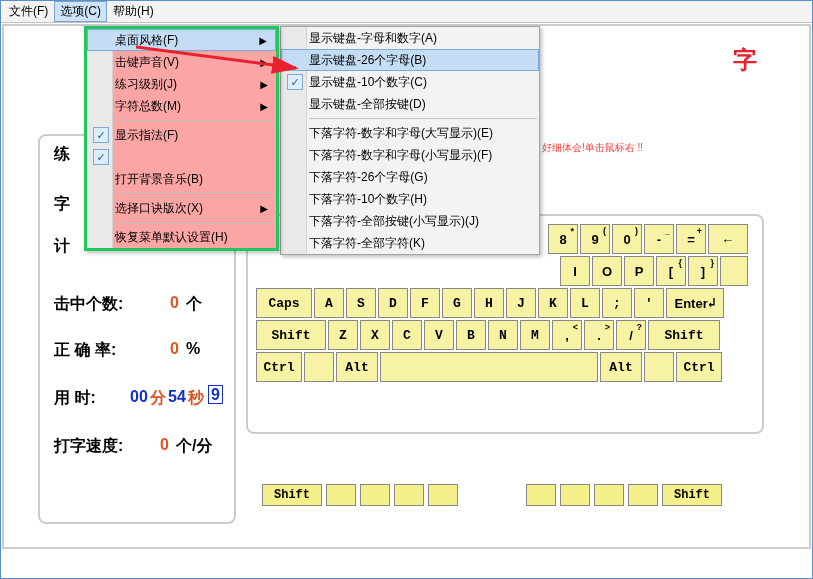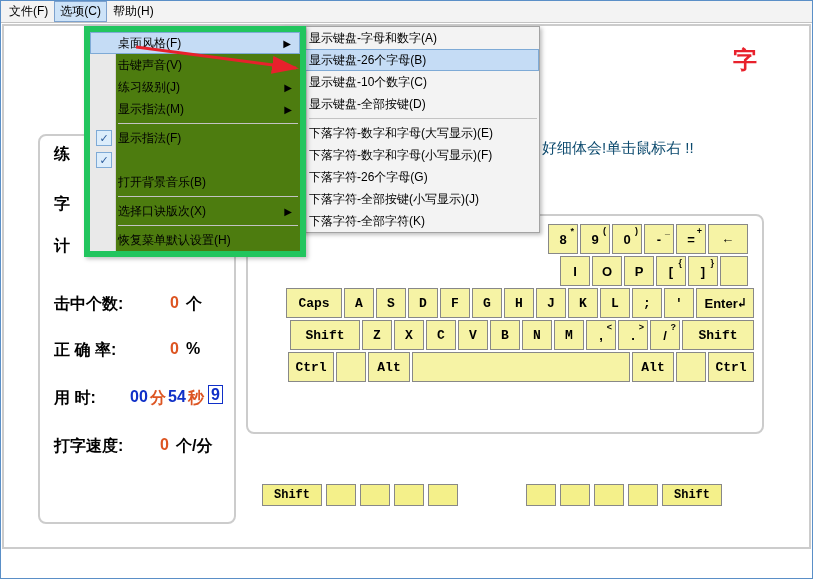--- a/index.html
+++ b/index.html
@@ -8,38 +8,38 @@
 .titlebar { height: 30px; background: linear-gradient(#f5f9fd,#dce9f7); display: flex; align-items: center; padding: 0 4px; border-bottom: 1px solid #b6c9e0; }
 .titlebar .icon { width: 16px; height: 16px; background: #f7d66a; margin-right: 6px; border: 1px solid #b58a1a; }
 .titlebar .title { flex: 1; font-size: 12px; color: #333; }
 .winbtns { display: flex; gap: 2px; }
 .winbtn { width: 30px; height: 20px; border: 1px solid #9fb6d4; background: linear-gradient(#f4f8fc,#d8e6f5); display: flex; align-items: center; justify-content: center; font-size: 12px; color: #444; }
 .winbtn.close { width: 48px; background: linear-gradient(#f06a5a,#d73e2a); color: #fff; border-color: #a8281a; font-size: 14px; }
 .menubar { height: 22px; border-bottom: 1px solid #c3c3c3; display: flex; align-items: center; padding: 0 2px; background: #f3f3f3; }
 .menuitem { padding: 2px 6px; font-size: 12px; }
 .menuitem.selected { border: 1px solid #7da2ce; background: #cde3f8; padding: 1px 5px; }
 .content { position: relative; height: 525px; background: #fff; border: 2px solid #ccc; margin: 1px; }
-.submenu1 { position: absolute; left: 80px; top: 0; width: 222px; background: #4d7c0f; border: 6px solid #22c55e; box-shadow: 2px 2px 4px rgba(0,0,0,.25); z-index: 20; }
+.submenu1 { position: absolute; left: 80px; top: 0; width: 195px; background: #fca5a5; border: 3px solid #22c55e; box-shadow: 2px 2px 4px rgba(0,0,0,.25); z-index: 20; }
 .submenu2 { position: absolute; left: 276px; top: 0; width: 260px; background: #f3f3f3; border: 1px solid #a3a3a3; box-shadow: 2px 2px 4px rgba(0,0,0,.25); z-index: 19; }
 .mrow { display: flex; align-items: center; height: 22px; padding: 0 6px 0 28px; position: relative; font-size: 12px; }
 .mrow.hover { background: #c5dcf5; border: 1px solid #7eaad6; padding: 0 5px 0 27px; height: 22px; }
 .mrow .arrow { position: absolute; right: 8px; font-size: 10px; }
 .mrow .chk { position: absolute; left: 6px; width: 16px; height: 16px; border: 1px solid #7eaad6; background: #dcedfb; display: flex; align-items: center; justify-content: center; color: #2a5a9a; font-size: 11px; }
 .msep { height: 1px; background: #c3c3c3; margin: 3px 2px 3px 28px; }
 .leftgutter { position: absolute; left: 0; top: 0; bottom: 0; width: 26px; background: #e9e9e9; border-right: 1px solid #d4d4d4; }
 .arrow-svg { position: absolute; left: 132px; top: 17px; z-index: 30; pointer-events: none; }
 .rightlabel { position: absolute; right: 52px; top: 18px; color: #e8212c; font-size: 24px; font-weight: bold; font-family: SimSun; }
-.pink { position: absolute; left: 538px; top: 112px; color: #0c4a6e; font-size: 15px; font-family: SimSun; line-height: 20px; }
+.pink { position: absolute; left: 538px; top: 112px; color: #ef4444; font-size: 10px; font-family: SimSun; line-height: 20px; }
 .leftpanel { position: absolute; left: 34px; top: 108px; width: 198px; height: 390px; border: 2px solid #ccc; border-radius: 8px; background: #fff; }
 .leftpanel .row { position: absolute; left: 14px; font-size: 16px; font-family: SimSun; font-weight: bold; }
 .leftpanel .lbl { color: #000; }
 .leftpanel .val { color: #d52; position: absolute; }
 .leftpanel .blue { color: #1030c8; text-align: center; }
 .keyboard { position: absolute; left: 242px; top: 188px; width: 518px; height: 220px; border: 2px solid #ccc; border-radius: 8px; background: #fff; padding: 8px; }
-.krow { display: flex; gap: 2px; margin-bottom: 2px; justify-content: flex-end; }
+.krow { display: flex; gap: 2px; margin-bottom: 2px; }
 .key { background: #f6f3a5; border: 1px solid #888; height: 30px; display: flex; align-items: center; justify-content: center; font-family: "Courier New", monospace; font-weight: bold; font-size: 13px; position: relative; }
 .key .sup { position: absolute; top: 1px; right: 3px; font-size: 9px; }
 .hintrow { position: absolute; left: 258px; top: 458px; display: flex; gap: 4px; }
 .hintkey { background: #f4f08a; border: 1px solid #888; width: 30px; height: 22px; }
 .hintkey.wide { width: 60px; display: flex; align-items: center; justify-content: center; font-family: "Courier New", monospace; font-weight: bold; }
 .timebox { border: 1px solid #1030c8; padding: 0 2px; }
 </style>
 </head>
 <body>
 
@@ -62,21 +62,21 @@
         </div>
       <div class="mrow">
           <span>击键声音(V)</span>
           <span class="arrow">▶</span>
         </div>
       <div class="mrow">
           <span>练习级别(J)</span>
           <span class="arrow">▶</span>
         </div>
       <div class="mrow">
-          <span>显示指法(M)</span>
+          <span>字符总数(M)</span>
           <span class="arrow">▶</span>
         </div>
       <div class="msep"></div>
       <div class="mrow">
           <span class="chk">✓</span>
           <span>显示指法(F)</span>
         </div>
       <div class="mrow">
           <span class="chk">✓</span>
         </div>
@@ -111,20 +111,23 @@
         </div>
       <div class="msep"></div>
       <div class="mrow">
           <span>下落字符-数字和字母(大写显示)(E)</span>
         </div>
       <div class="mrow">
           <span>下落字符-数字和字母(小写显示)(F)</span>
         </div>
       <div class="mrow">
           <span>下落字符-26个字母(G)</span>
+        </div>
+      <div class="mrow">
+          <span>下落字符-10个数字(H)</span>
         </div>
       <div class="mrow">
           <span>下落字符-全部按键(小写显示)(J)</span>
         </div>
       <div class="mrow">
           <span>下落字符-全部字符(K)</span>
         </div>
     </div>
 
     <svg class="arrow-svg" width="170" height="40">

